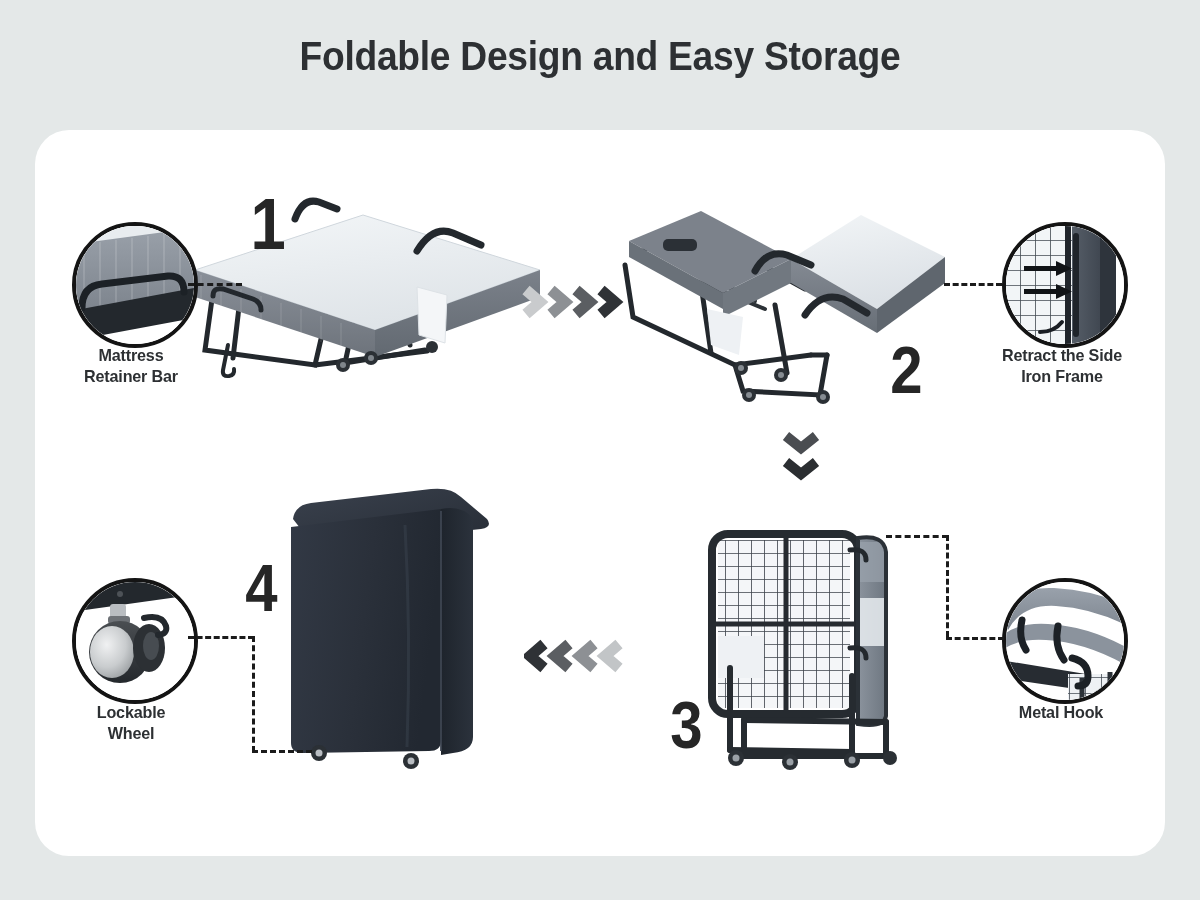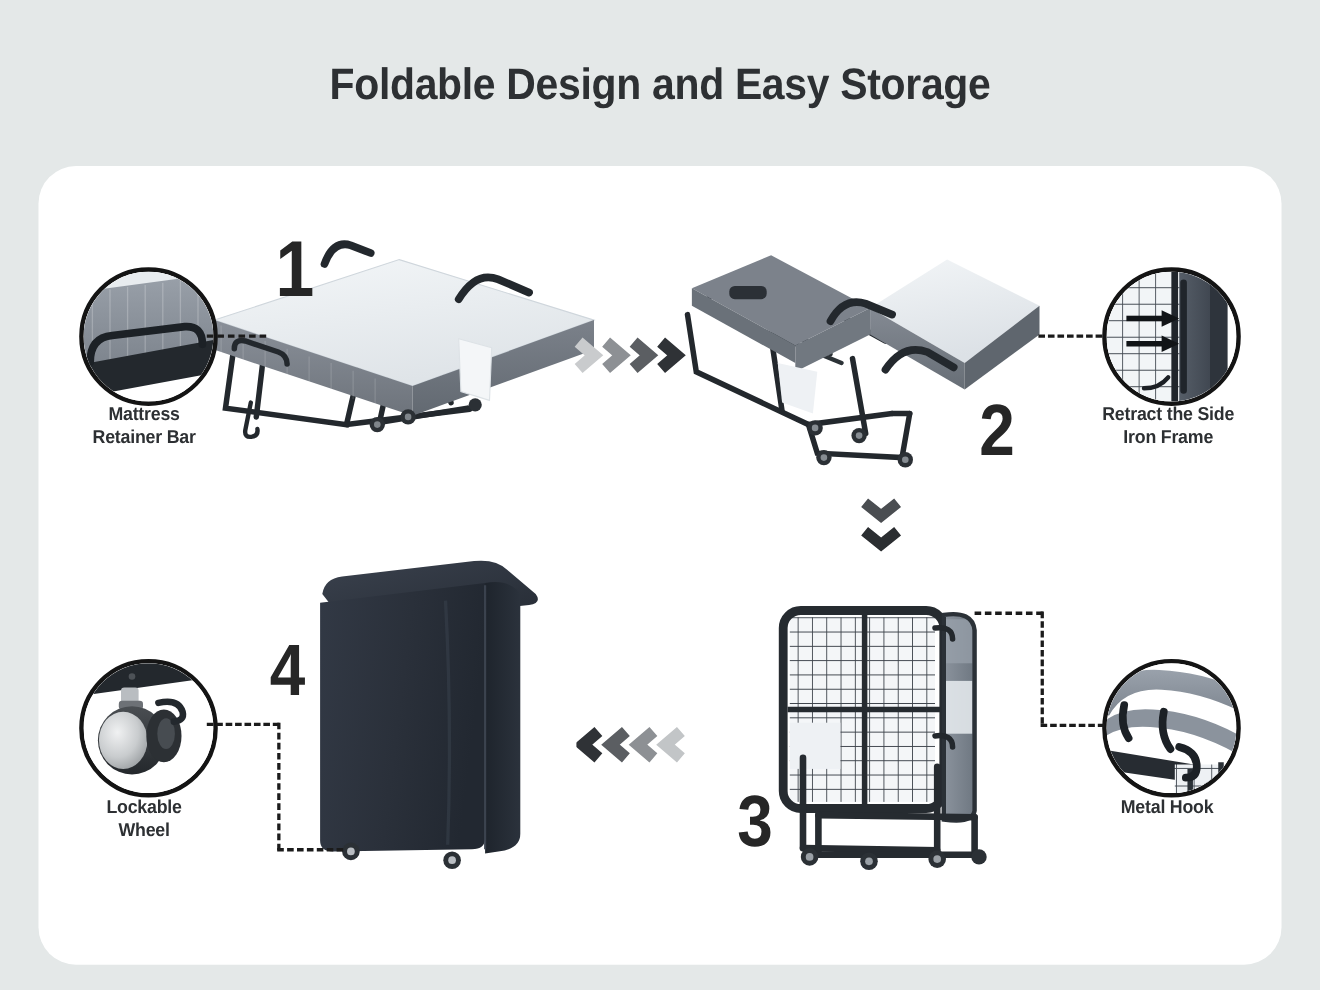--- a/index.html
+++ b/index.html
@@ -3,21 +3,21 @@
 <meta charset="utf-8">
 <style>
   html,body{margin:0;padding:0;}
   body{
     width:1200px;height:900px;
     background:#e4e8e8;
     font-family:"Liberation Sans",sans-serif;
     overflow:hidden;
     position:relative;
   }
-  #page{position:relative;width:1200px;height:660px;margin-top:21px;}
+  #page{position:relative;width:1200px;height:660px;}
 
   
   .title{
     position:absolute;left:0;top:34px;width:1200px;
     text-align:center;
     font-size:40px;font-weight:bold;
     letter-spacing:-0.3px;
     color:#2d3033;
     font-family:"Liberation Sans",sans-serif;
     transform:scaleX(0.93);

